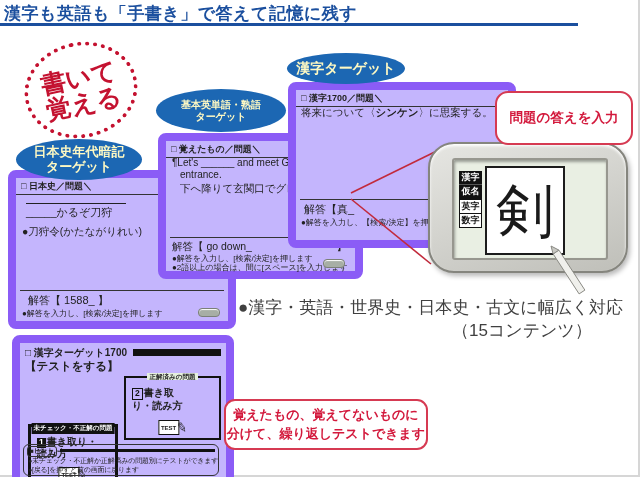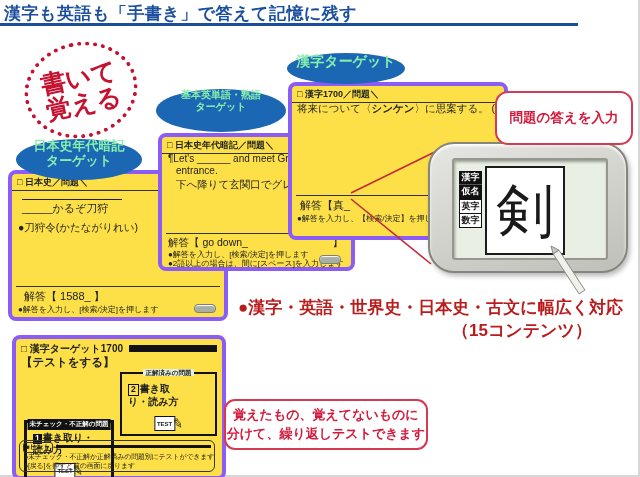--- a/index.html
+++ b/index.html
@@ -7,24 +7,24 @@
         font-family:"Liberation Sans","DejaVu Sans",sans-serif;
         box-shadow:inset -2px -2px 0 #d6d6d6;}
   
   .hdr-title{position:absolute;left:4px;top:2px;font-size:17px;font-weight:bold;color:#1b4f9e;letter-spacing:.5px;white-space:nowrap;}
   .hdr-rule{position:absolute;left:0;top:23px;width:578px;height:3px;background:#1b4f9e;}
   
   .stamp{position:absolute;left:24px;top:42px;width:106px;height:88px;border:4px dotted #c41230;border-radius:50%;
          transform:rotate(-12deg);display:flex;flex-direction:column;align-items:center;justify-content:center;
          color:#c41230;font-size:25px;font-weight:bold;line-height:1.05;}
   
-  .ellipse{position:absolute;background:#1c67b3;color:#86efac;font-weight:bold;border-radius:50%;
-           display:flex;flex-direction:column;align-items:center;justify-content:flex-start;text-align:center;line-height:1.15;z-index:6;}
-  
-  .screen{position:absolute;background:#fde047;border:4px solid #8b5cf6;border-radius:8px;color:#222;}
+  .ellipse{position:absolute;background:#1c67b3;color:#fef9c3;font-weight:bold;border-radius:50%;
+           display:flex;flex-direction:column;align-items:center;justify-content:center;text-align:center;line-height:1.15;z-index:6;}
+  
+  .screen{position:absolute;background:#c4b5fd;border:8px solid #8b5cf6;border-radius:8px;color:#222;}
   .tab{position:absolute;left:0;right:0;top:0;font-size:9px;font-weight:bold;padding:2px 0 1px 5px;border-bottom:1px solid #333;white-space:nowrap;}
   .stext{position:absolute;white-space:nowrap;}
   .sep{position:absolute;left:4px;right:4px;border-top:1px solid #333;}
   .mini{position:absolute;width:20px;height:7px;background:#a7aea5;border:1px solid #7b8078;border-radius:4px;box-shadow:inset 0 1px 1px #fff;}
   
   .lines-svg{position:absolute;left:0;top:0;z-index:4;pointer-events:none;}
   .stylus-svg{position:absolute;left:0;top:0;z-index:7;pointer-events:none;}
   
   .device{position:absolute;left:428px;top:142px;width:196px;height:127px;z-index:5;
           background:linear-gradient(160deg,#e6e6e2,#bfbfb9);border:2px solid #85857e;border-radius:26px;
@@ -40,21 +40,21 @@
   .wchar{font-size:58px;font-weight:300;color:#1a1a1a;font-family:"DejaVu Serif",serif;line-height:1;}
   .dside{position:absolute;right:2px;top:3px;bottom:3px;width:27px;background:#c6dccd;border-left:1px solid #9ab3a2;
          display:flex;flex-direction:column;align-items:center;padding-top:4px;}
   .dbtn{font-size:8px;font-weight:bold;color:#1c2b22;width:18px;text-align:center;word-break:break-all;line-height:1.2;}
   .ddash{width:12px;height:2px;background:#3c4a40;margin:5px 0;}
   
   .callout{position:absolute;background:#fff;border:2.5px solid #d63a52;border-radius:13px;z-index:6;
            display:flex;flex-direction:column;align-items:center;justify-content:center;
            color:#d3193c;font-weight:bold;text-align:center;}
   
-  .feature{position:absolute;font-size:17px;font-weight:bold;color:#b91c1c;white-space:nowrap;}
+  .feature{position:absolute;font-size:17px;font-weight:normal;color:#404040;white-space:nowrap;}
   
   .trow{position:absolute;left:5px;right:5px;top:3px;display:flex;}
   .ttitle{font-size:10px;font-weight:bold;white-space:nowrap;}
   .tbar{flex:1;height:7px;background:#111;margin:3px 0 0 6px;}
   .tbox{position:absolute;box-sizing:border-box;}
   .tbox1{left:8px;top:33px;width:90px;height:64px;border:3px solid #111;margin-top:48px;}
   .tbox2{left:104px;top:33px;width:97px;height:64px;border:2px solid #111;}
   .tbox-head1{position:absolute;top:-4px;left:50%;transform:translateX(-50%);background:#111;color:#fff;
               font-size:6.5px;font-weight:bold;padding:1px 2px;white-space:nowrap;}
   .tbox-head2{position:absolute;top:-5px;left:0;right:0;text-align:center;font-size:6.5px;font-weight:bold;white-space:nowrap;}
@@ -102,21 +102,21 @@
     <div style="position:absolute;left:10px;top:25px;width:100px;border-top:1.5px solid #222;"></div>
     <div class="stext" style="left:10px;top:27px;font-size:11px;">_____かるぞ刀狩</div>
     <div class="stext" style="left:6px;top:47px;font-size:10.5px;">●刀狩令(かたながりれい)</div>
     <div class="sep" style="top:112px;"></div>
     <div class="stext" style="left:12px;top:115px;font-size:11px;">解答【 1588_ 】</div>
     <div class="stext" style="left:6px;top:130px;font-size:8px;">●解答を入力し、[検索/決定]を押します</div>
     <div class="mini" style="right:8px;bottom:4px;"></div>
   </div>
 
   <div class="screen" style="left:158px;top:133px;width:189px;height:130px;z-index:2;">
-    <div class="tab">□ 日本史年代暗記／問題＼</div>
+    <div class="tab">□ 覚えたもの／問題＼</div>
     <div class="stext" style="left:6px;top:16px;font-size:10px;">¶Let's ______ and meet Grac</div>
     <div class="stext" style="left:14px;top:28px;font-size:10px;">entrance.</div>
     <div class="stext" style="left:14px;top:41px;font-size:10.5px;">下へ降りて玄関口でグレー</div>
     <div class="sep" style="top:96px;"></div>
     <div style="position:absolute;left:6px;right:8px;top:99px;display:flex;justify-content:space-between;font-size:10.5px;">
       <span>解答【 go down_</span>
       <span>】</span>
     </div>
     <div class="stext" style="left:6px;top:112px;font-size:8px;">●解答を入力し、[検索/決定]を押します</div>
     <div class="stext" style="left:6px;top:121px;font-size:8px;">●2語以上の場合は、間に[スペース]を入力します</div>

